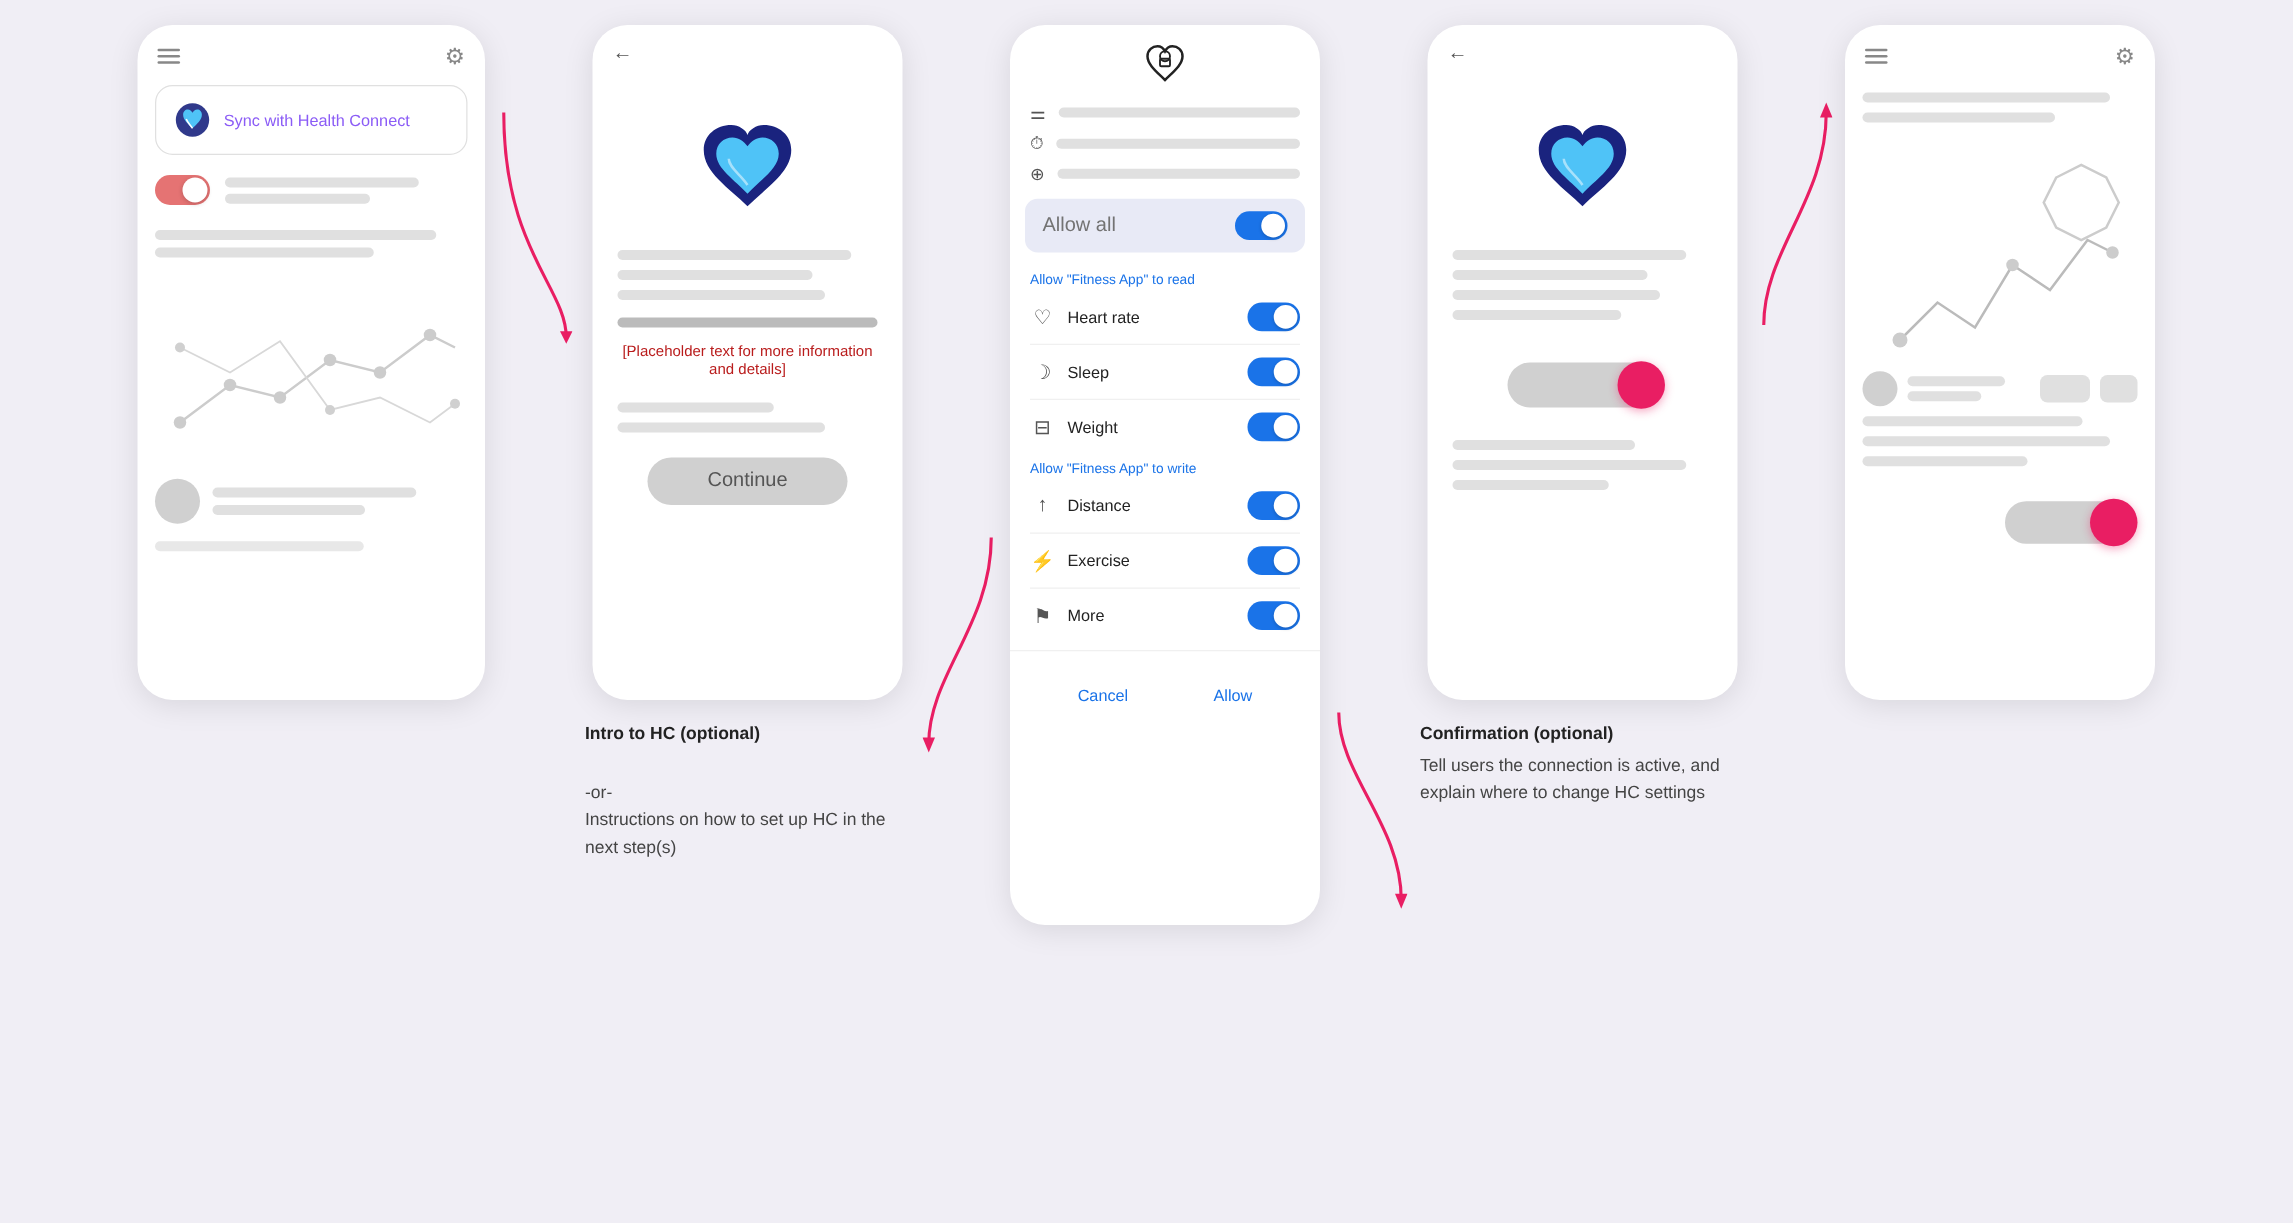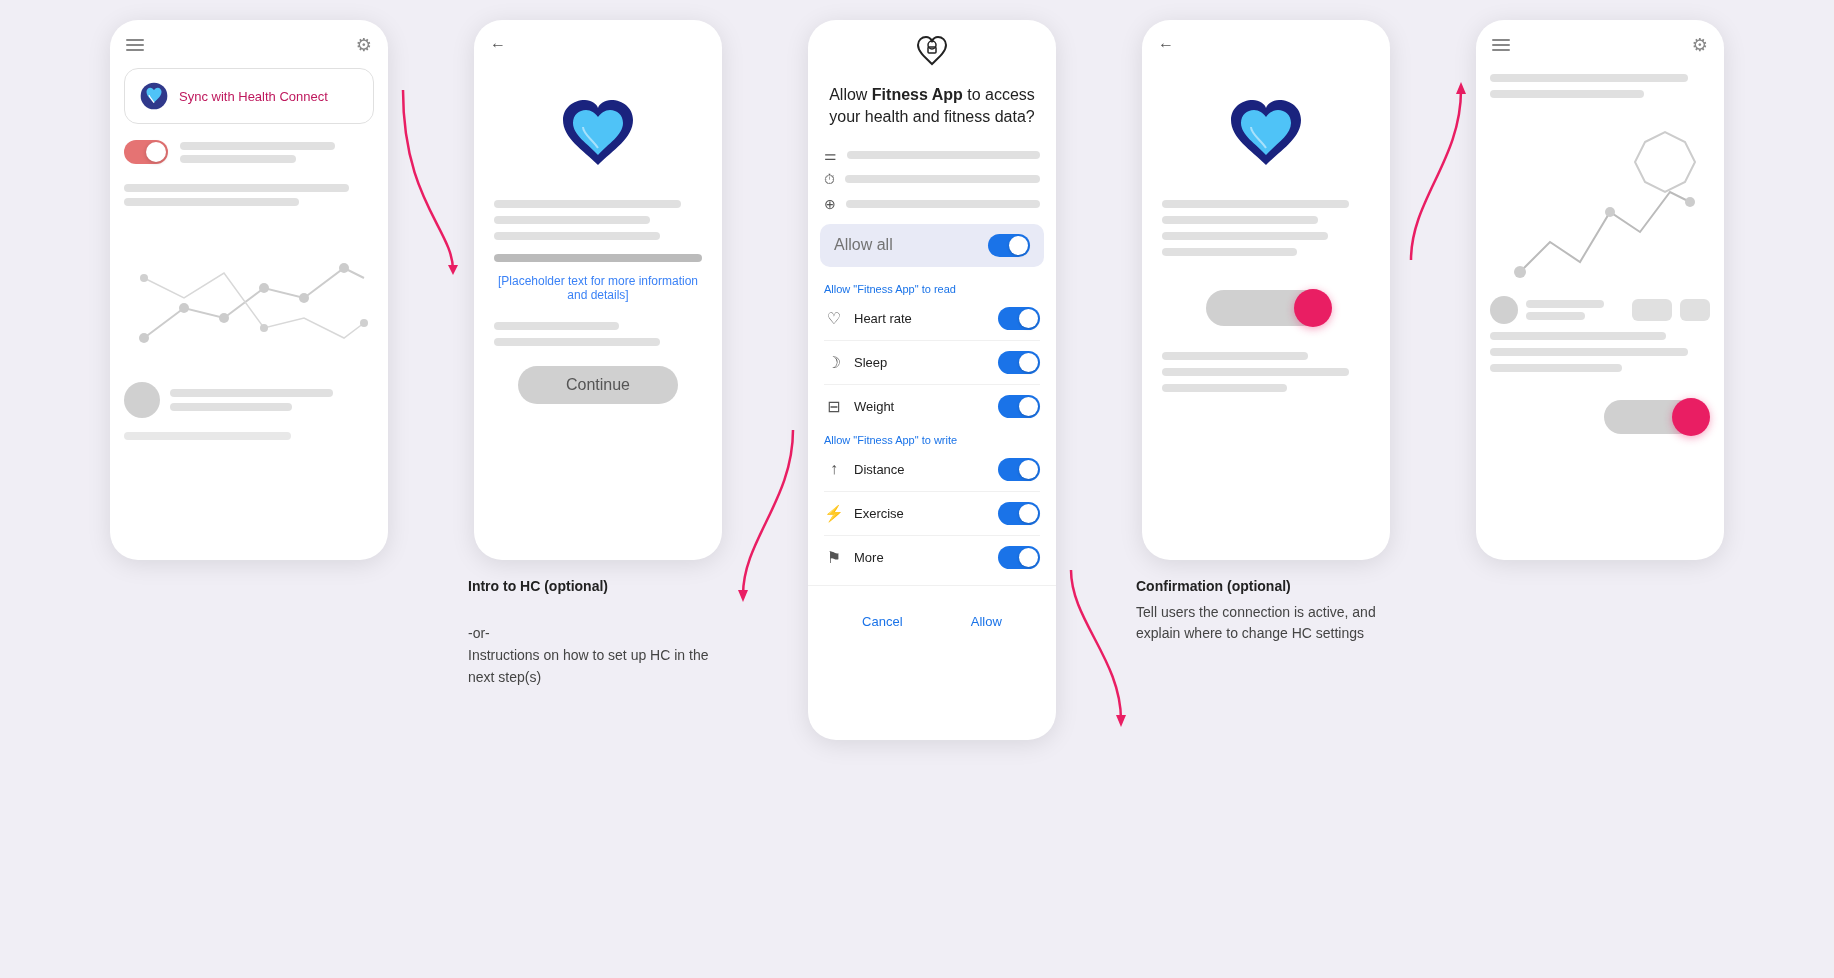--- a/index.html
+++ b/index.html
@@ -55,21 +55,21 @@
 
     .hc-logo-small {
       width: 30px;
       height: 30px;
       flex-shrink: 0;
     }
 
     .hc-sync-text {
       font-size: 13px;
       font-weight: 500;
-      color: #be185d;
+      color: #8b5cf6;
     }
 
     .toggle-row {
       padding: 6px 14px 10px;
       display: flex;
       align-items: center;
       gap: 12px;
     }
 
     .toggle-active {
@@ -429,21 +429,21 @@
 
           <path d="M45 58 C40 50, 30 44, 30 37" fill="none" stroke="rgba(255,255,255,0.5)" stroke-width="2"></path>
         </svg>
       </div>
       <div class="phone2-content">
         <div class="pl" style="width:90%;margin-bottom:8px"></div>
         <div class="pl" style="width:75%;margin-bottom:8px"></div>
         <div class="pl" style="width:80%;margin-bottom:8px"></div>
         <div style="margin:14px 0">
           <div class="pl" style="width:100%;margin-bottom:6px;background:#bbb"></div>
-          <div style="font-size:12px;color:#3b82f6;text-align:center;padding:6px 0">[Placeholder text for more information and details]</div>
+          <div style="font-size:12px;color:#b91c1c;text-align:center;padding:6px 0">[Placeholder text for more information and details]</div>
         </div>
         <div class="pl" style="width:60%;margin-bottom:8px"></div>
         <div class="pl" style="width:80%;margin-bottom:8px"></div>
       </div>
       <button class="continue-btn">Continue</button>
     </div>
     <div class="desc-text">
       <strong>Intro to HC (optional)</strong>
       <br>
       <span>-or-</span><br>
@@ -461,23 +461,20 @@
   <div class="phone-section">
     <div class="phone phone3">
       <div class="phone3-header">
 
         <svg width="36" height="36" viewBox="0 0 36 36">
           <path d="M18 30 C12 24, 4 18, 4 11 C4 6, 8 3, 12 3 C15 3, 17 5, 18 7 C19 5, 21 3, 24 3 C28 3, 32 6, 32 11 C32 18, 24 24, 18 30Z" fill="none" stroke="#222" stroke-width="2"></path>
           <circle cx="18" cy="11" r="4" fill="none" stroke="#222" stroke-width="1.5"></circle>
           <rect x="14" y="13" width="8" height="6" rx="1" fill="none" stroke="#222" stroke-width="1.5"></rect>
         </svg>
       </div>
-      <p class="permission-title">
-        Allow <strong>Fitness App</strong> to access your health and fitness data?
-      </p>
 
       <div class="perm-filter-row">
         <span style="font-size:14px">⚌</span>
         <div class="pl" style="width:70%;flex:1"></div>
       </div>
       <div class="perm-filter-row">
         <span style="font-size:14px">⏱</span>
         <div class="pl" style="width:50%;flex:1"></div>
       </div>
       <div class="perm-filter-row">

